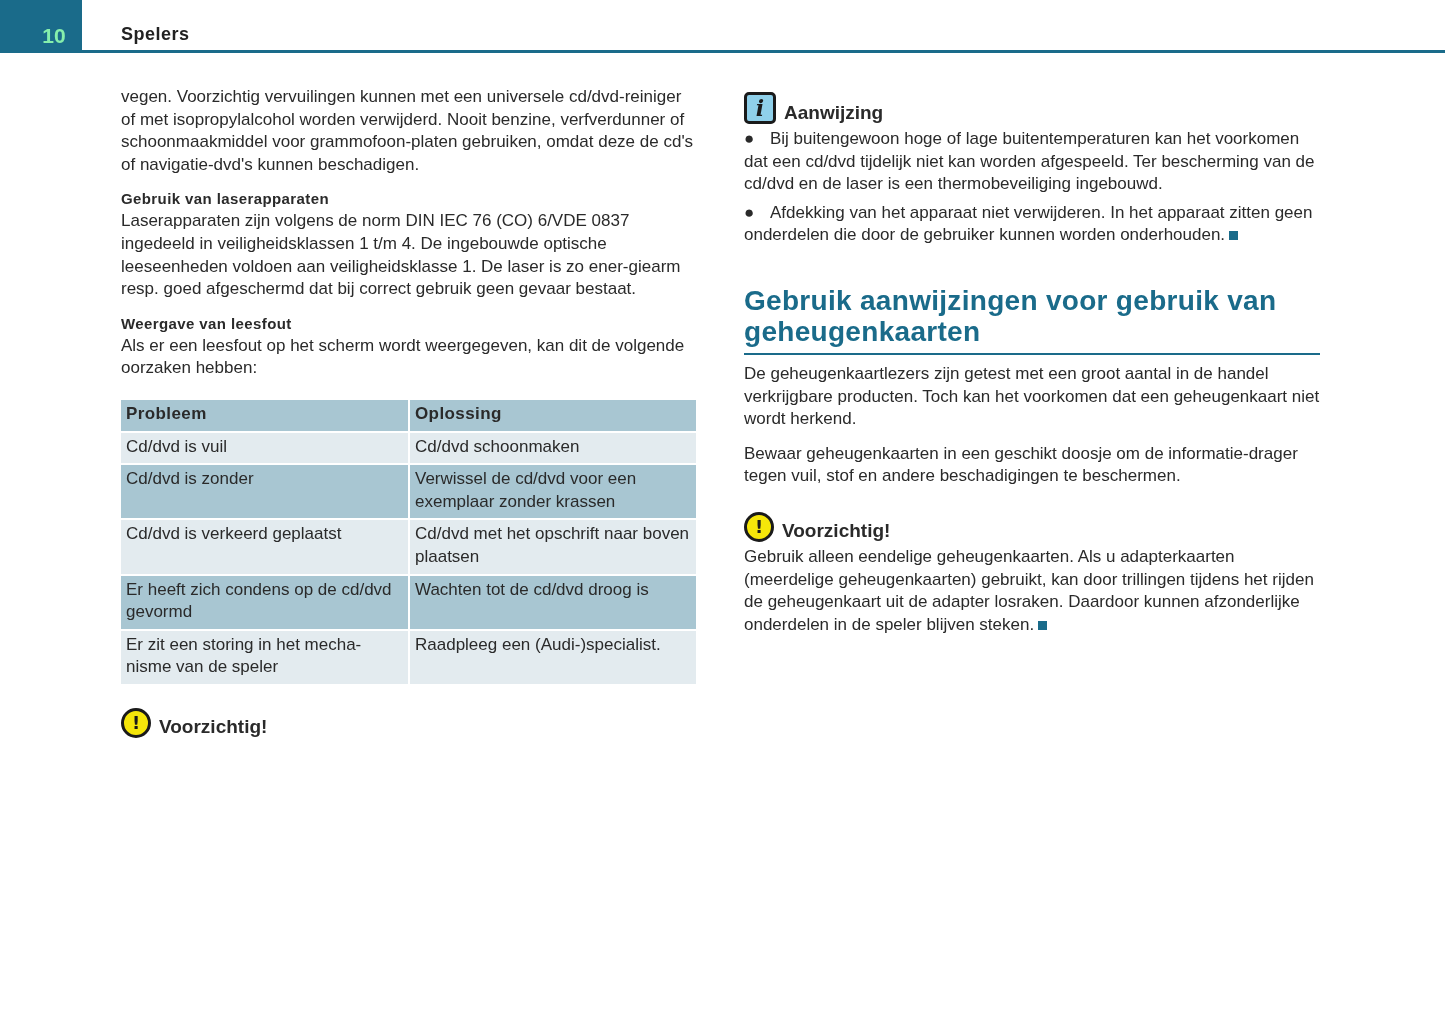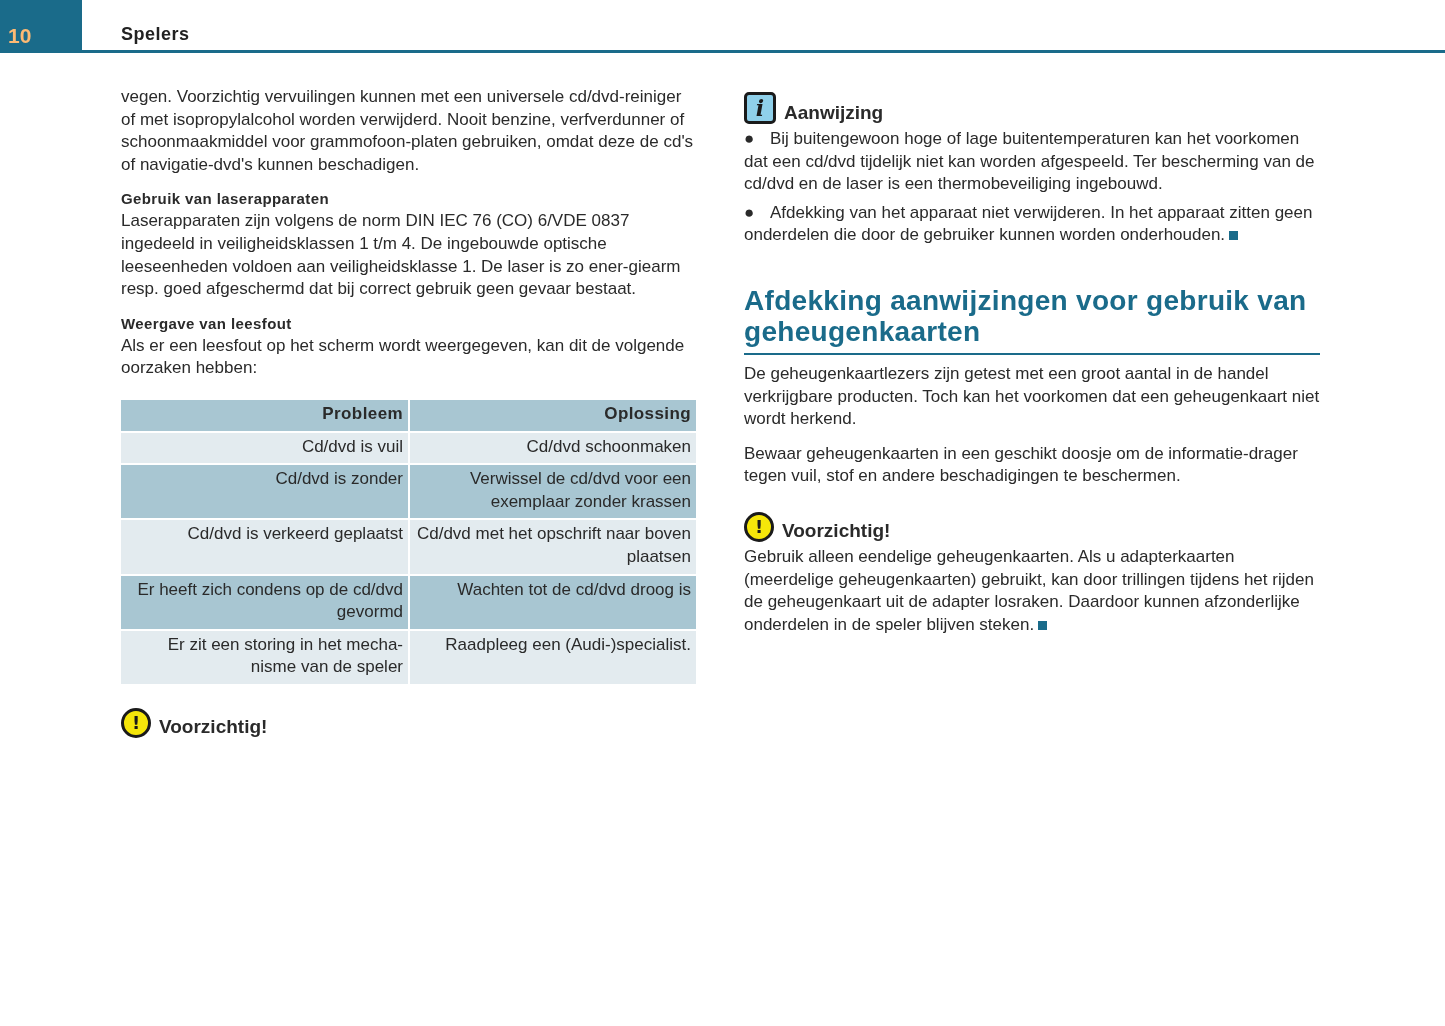--- a/index.html
+++ b/index.html
@@ -4,43 +4,43 @@
 <style>
   html, body { margin: 0; padding: 0; }
   body {
     width: 1445px; height: 1026px; background: #ffffff; position: relative; overflow: hidden;
     font-family: "Liberation Sans", "DejaVu Sans", sans-serif; color: #2a2a2a;
   }
   .page-tab {
     position: absolute; left: 0; top: 0; width: 82px; height: 53px; background: #1a6b8a;
   }
   .page-number {
-    position: absolute; left: 8px; top: 24px; width: 76px; text-align: left;
-    color: #fdba74; font-weight: bold; font-size: 21px;
+    position: absolute; left: 16px; top: 24px; width: 76px; text-align: center;
+    color: #86efac; font-weight: bold; font-size: 21px;
   }
   .header-rule {
     position: absolute; left: 82px; top: 50px; right: 0; height: 3px; background: #1a6b8a;
   }
   .chapter-title {
     position: absolute; left: 121px; top: 24px; font-size: 18px; font-weight: bold; color: #222; letter-spacing: 0.5px;
   }
   .col { position: absolute; top: 86px; }
   .col-left { left: 121px; width: 575px; }
   .col-right { left: 744px; width: 576px; }
   p { margin: 0; font-size: 17px; line-height: 22.6px; }
   .para { margin-bottom: 12px; }
   h3 {
     margin: 0; font-size: 15px; font-weight: bold; letter-spacing: 0.4px; line-height: 22px; margin-top: 0;
   }
   .section { margin-bottom: 8px; }
   table {
     border-collapse: separate; border-spacing: 2px 0; width: 579px; margin-left: -2px; font-size: 17px;
   }
   td, th {
-    text-align: right; vertical-align: top; padding: 3px 5px 5px 5px; line-height: 22.6px; border-bottom: 2px solid #fff;
+    text-align: left; vertical-align: top; padding: 3px 5px 5px 5px; line-height: 22.6px; border-bottom: 2px solid #fff;
   }
   th { font-weight: bold; letter-spacing: 0.4px; background: #a8c6d2; }
   tr.dark td { background: #a8c6d2; }
   tr.light td { background: #e3ebef; }
   .callout-head { display: flex; align-items: flex-end; gap: 8px; margin-bottom: 0px; }
   .callout-title { font-size: 19px; font-weight: bold; line-height: 22px; }
   .warn-icon {
     width: 30px; height: 30px; border-radius: 50%; background: #f5e60a; border: 3px solid #1a1a1a;
     box-sizing: border-box; display: flex; align-items: center; justify-content: center;
     font-weight: bold; font-size: 18px; color: #1a1a1a; font-family: "DejaVu Sans", sans-serif;
@@ -128,21 +128,21 @@
     </div>
     <p class="bullet" style="margin-top:4px">
       <span class="dot">●</span><span>Bij buitengewoon hoge of lage buitentemperaturen kan het voorkomen dat een cd/dvd tijdelijk niet kan worden afgespeeld. Ter bescherming van de cd/dvd en de laser is een thermobeveiliging ingebouwd.</span>
     </p>
     <p class="bullet">
       <span class="dot">●</span><span>Afdekking van het apparaat niet verwijderen. In het apparaat zitten geen onderdelen die door de gebruiker kunnen worden onderhouden.</span><span class="end-mark"></span>
     </p>
   </div>
 
   <div style="margin-top:38px">
-    <h2>Afdekking aanwijzingen voor gebruik van geheugenkaarten</h2>
+    <h2>Gebruik aanwijzingen voor gebruik van geheugenkaarten</h2>
     <p class="para">De geheugenkaartlezers zijn getest met een groot aantal in de handel verkrijgbare producten. Toch kan het voorkomen dat een geheugenkaart niet wordt herkend.</p>
     <p class="para">Bewaar geheugenkaarten in een geschikt doosje om de informatie-drager tegen vuil, stof en andere beschadigingen te beschermen.</p>
   </div>
 
   <div style="margin-top:24px">
     <div class="callout-head">
       <span class="warn-icon">!</span>
       <span class="callout-title">Voorzichtig!</span>
     </div>
     <p style="margin-top:4px"><span>Gebruik alleen eendelige geheugenkaarten. Als u adapterkaarten (meerdelige geheugenkaarten) gebruikt, kan door trillingen tijdens het rijden de geheugenkaart uit de adapter losraken. Daardoor kunnen afzonderlijke onderdelen in de speler blijven steken.</span><span class="end-mark"></span></p>

